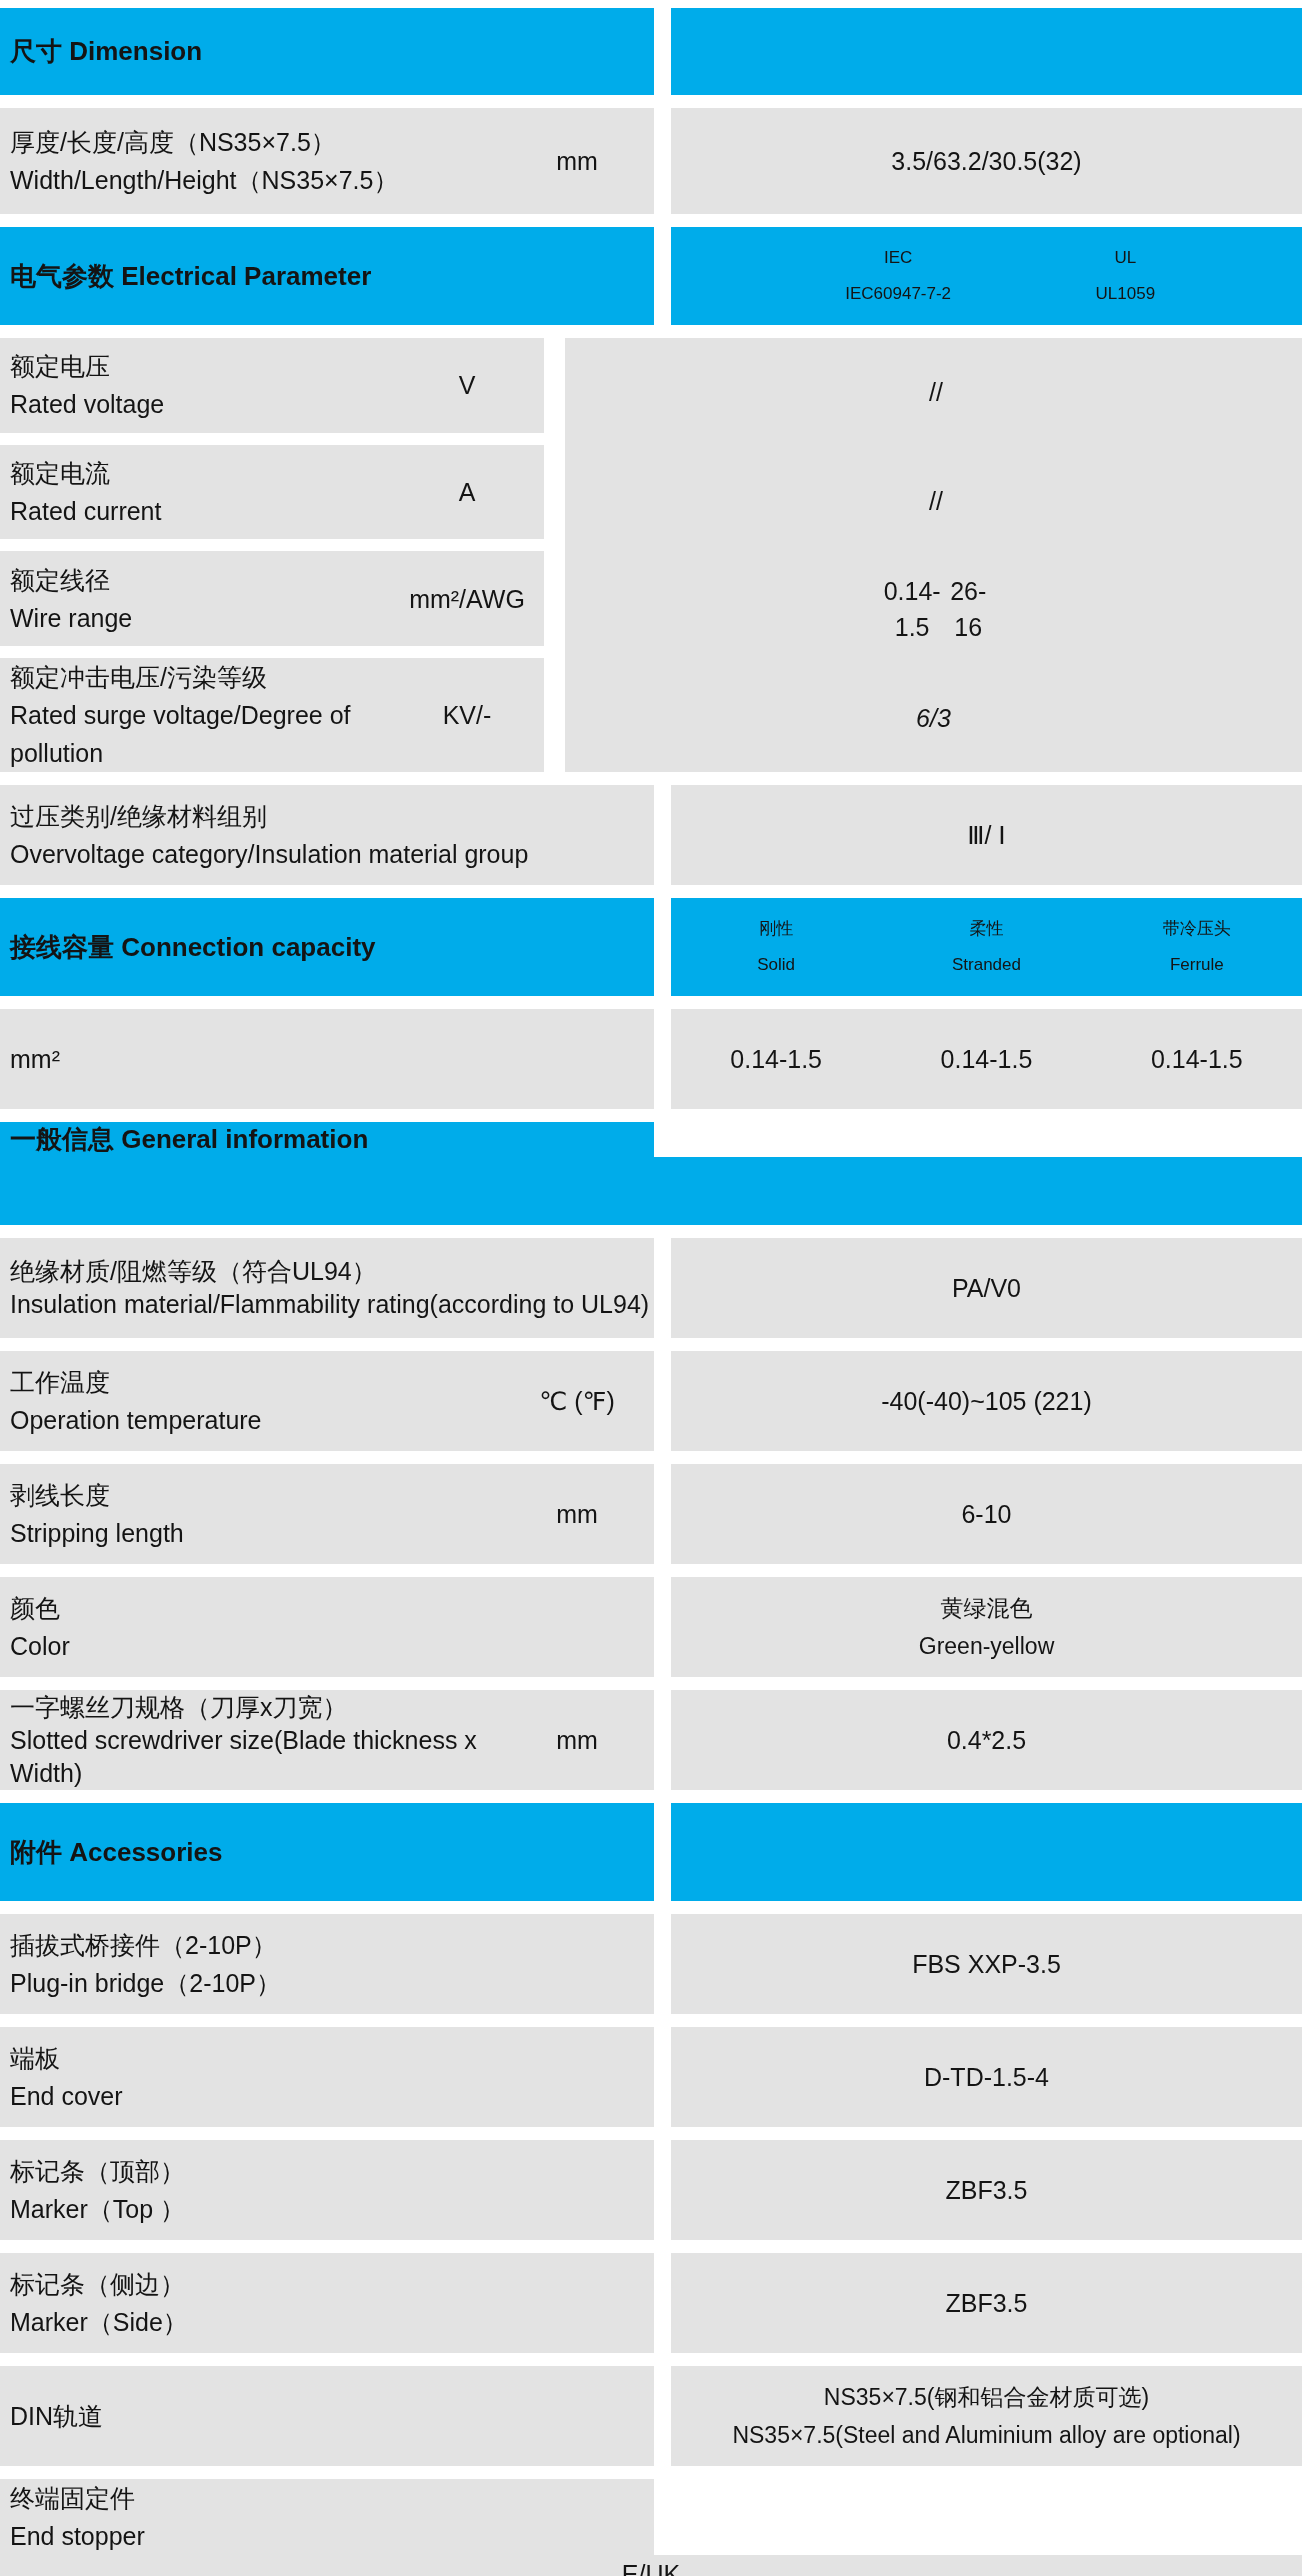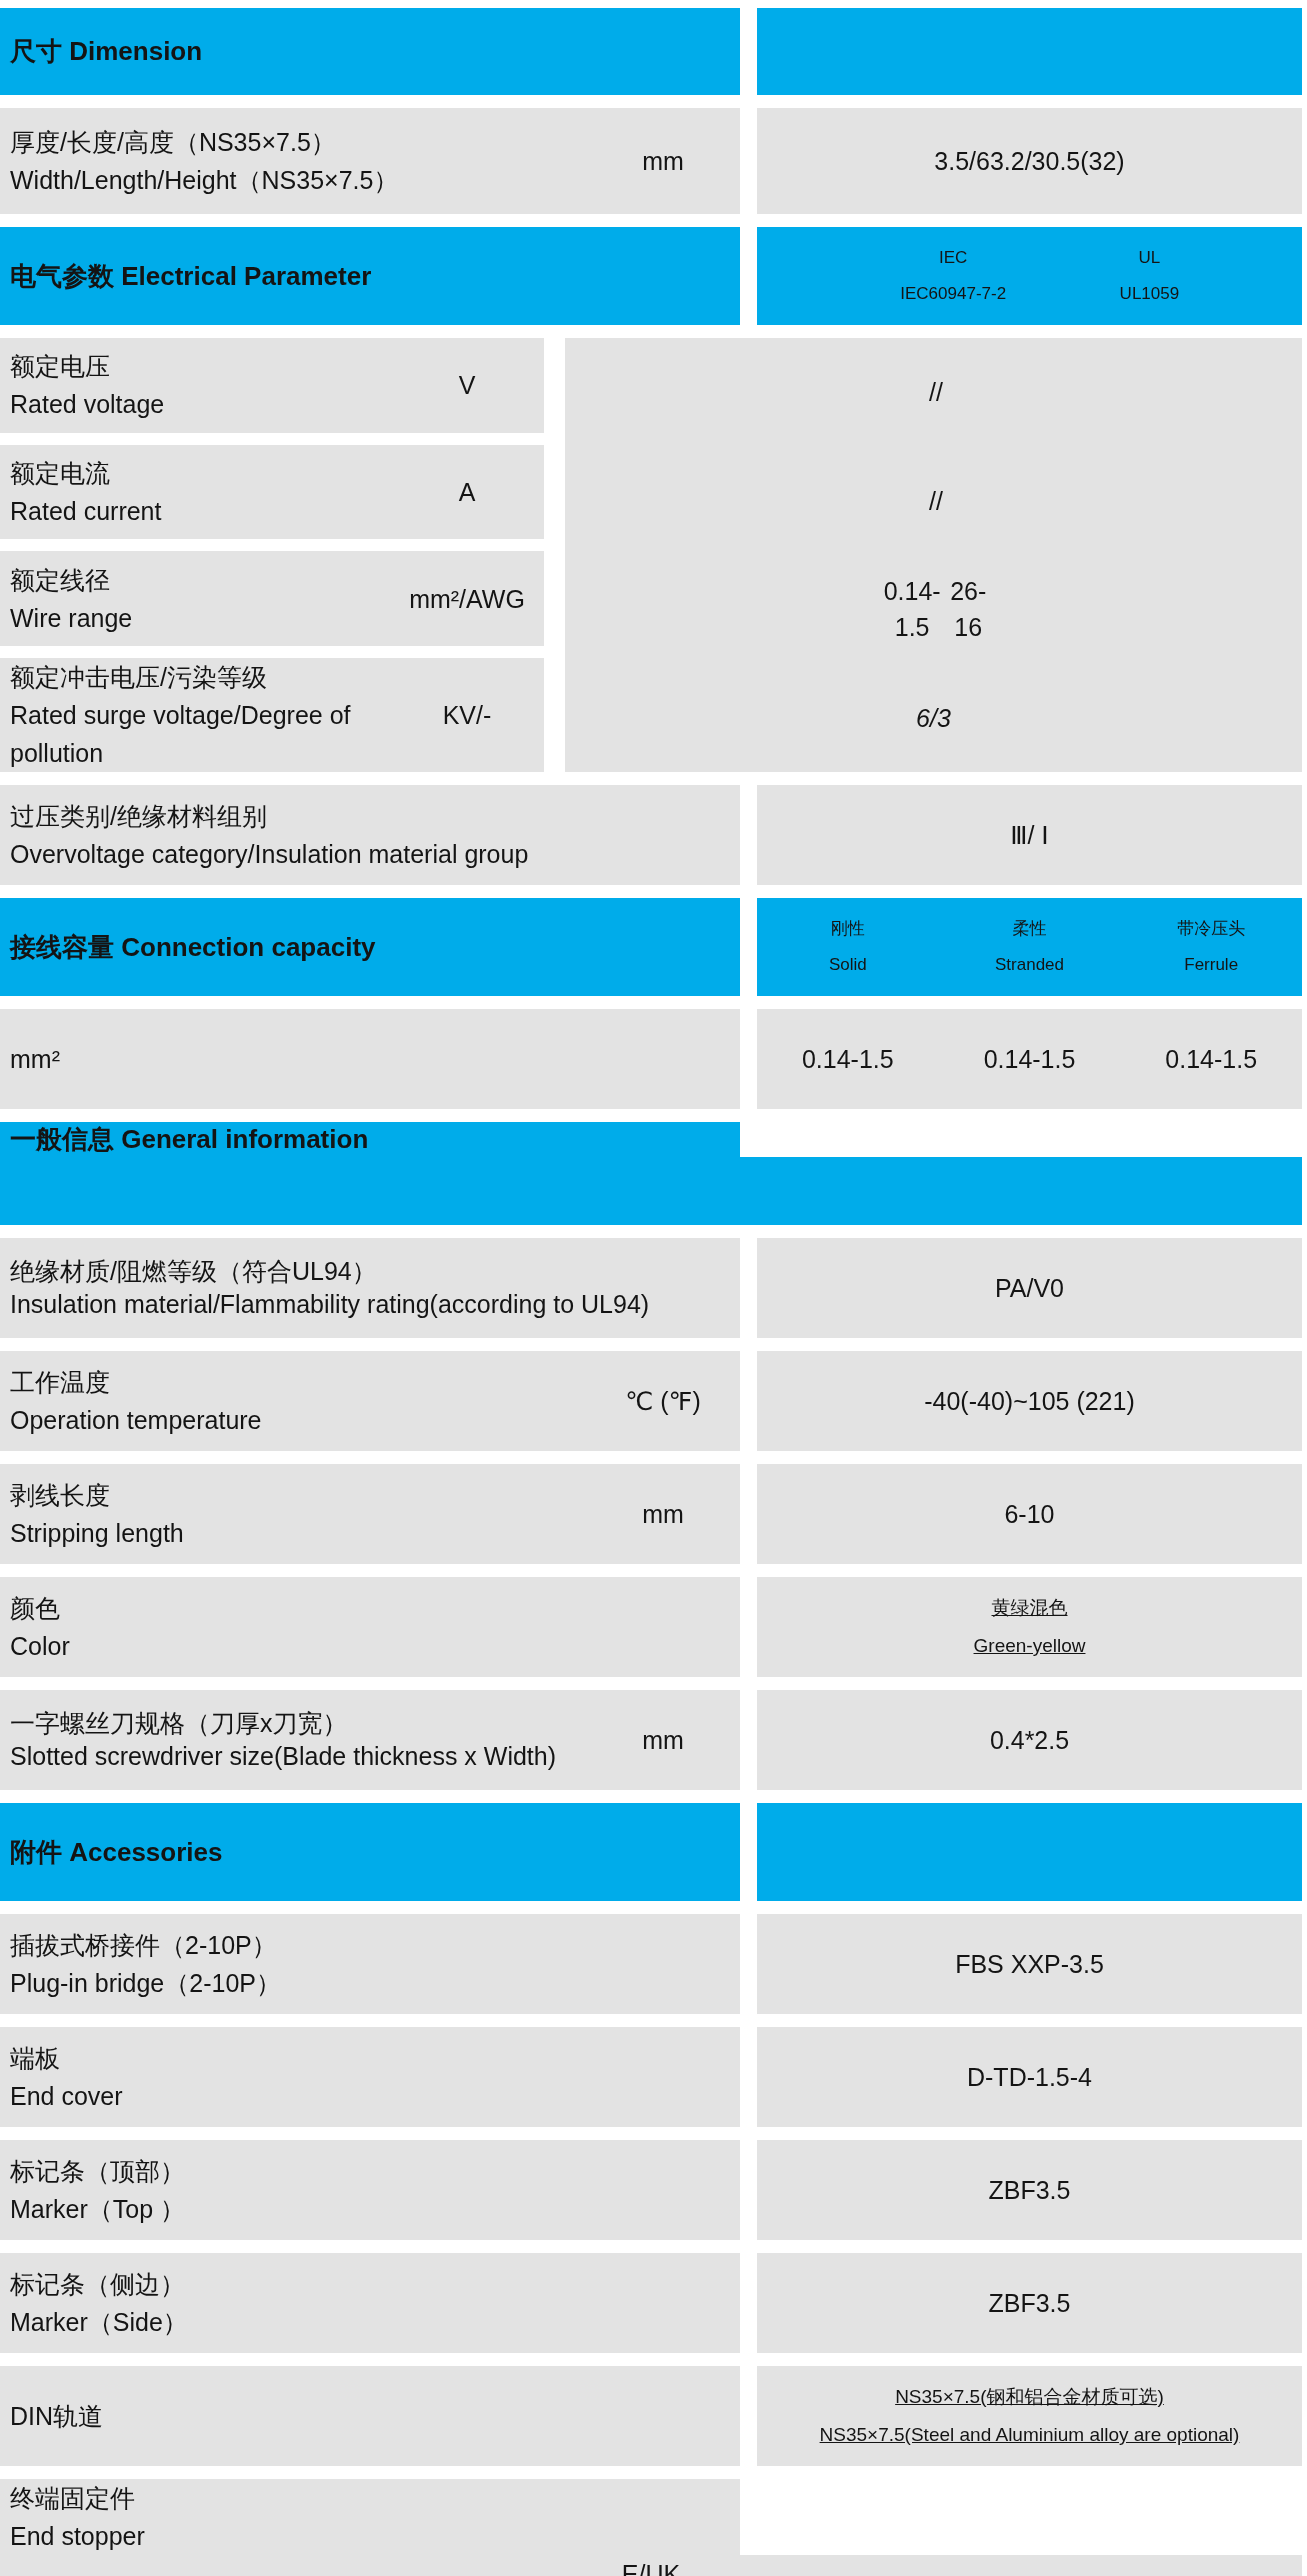--- a/index.html
+++ b/index.html
@@ -11,21 +11,21 @@
   }
   .tbl{width:1302px;padding-top:8px;}
   .row{display:flex;height:100px;margin-bottom:13px;}
   .row.h87{height:87px;}
   .row.h106{height:106px;}
   .row.h98{height:98px;}
   .row.h103{height:103px;flex-direction:column;}
   .row.h436{height:434px;}
   .row:last-child{margin-bottom:2px;}
 
-  .left{width:740px;margin-right:17px;display:flex;}
+  .left{width:654px;margin-right:17px;display:flex;}
   .right{flex:1;display:flex;}
 
   .gray{background:#E3E3E3;align-items:center;}
   .cyan{background:#00ACEA;}
 
   
   .lbl{flex:1;padding-left:10px;padding-right:4px;display:flex;flex-direction:column;justify-content:center;}
   .lbl div{font-size:25px;line-height:38px;}
   .lbl.tight div{line-height:33px;}
 
@@ -33,21 +33,21 @@
   .unit{width:130px;padding:0 12px;display:flex;align-items:center;justify-content:center;
         text-align:center;font-size:25px;line-height:32px;word-break:break-all;}
 
   
   .hdrcell{align-items:center;padding-left:10px;box-sizing:border-box;}
   .hdrtxt{font-size:26px;font-weight:700;}
 
   
   .val{align-items:center;justify-content:center;text-align:center;font-size:25px;line-height:38px;}
   .vstack{width:100%;text-align:center;}
-  .vstack div{font-size:19px;line-height:38px;text-decoration:underline;}
+  .vstack div{font-size:23px;line-height:38px;}
 
   .w100{width:100%;}
   .cols2{display:flex;padding-left:18%;padding-right:10%;box-sizing:border-box;}
   .cols2>div{flex:1;text-align:center;font-size:25px;line-height:36px;}
   .cols3{display:flex;}
   .cols3>div{flex:1;text-align:center;font-size:25px;line-height:36px;}
   .colhead{align-items:center;}
   .chcol div{font-size:17px;line-height:36px;text-align:center;}
 
   

